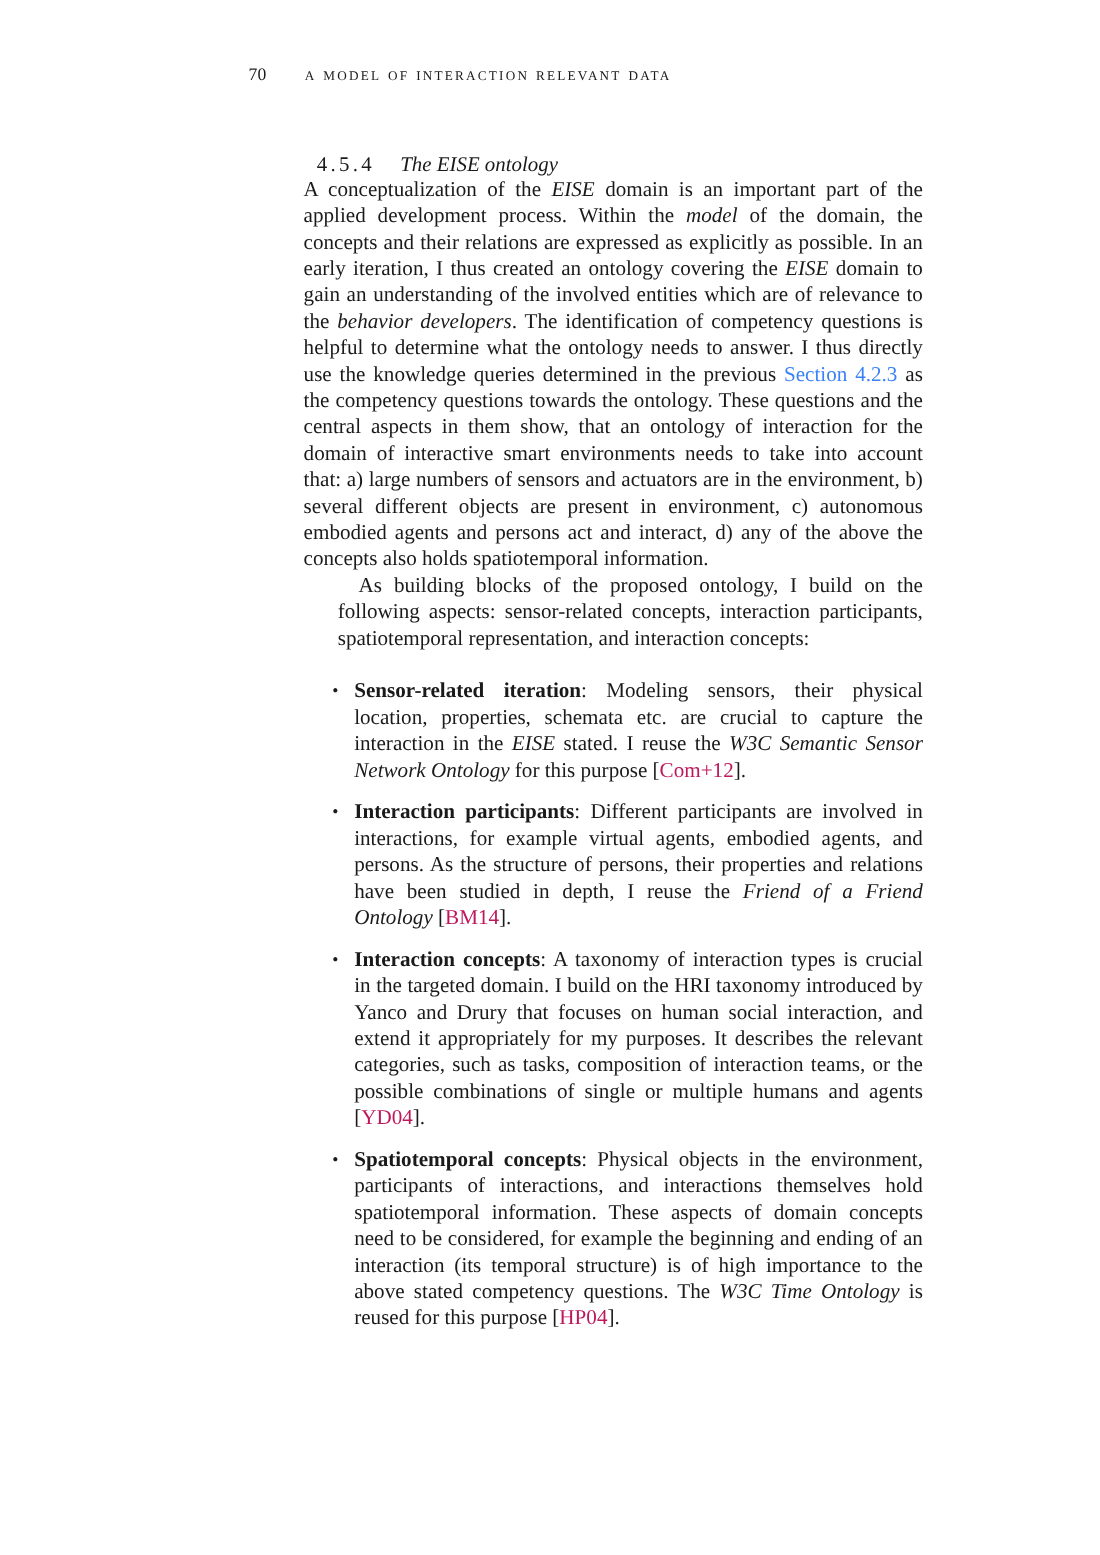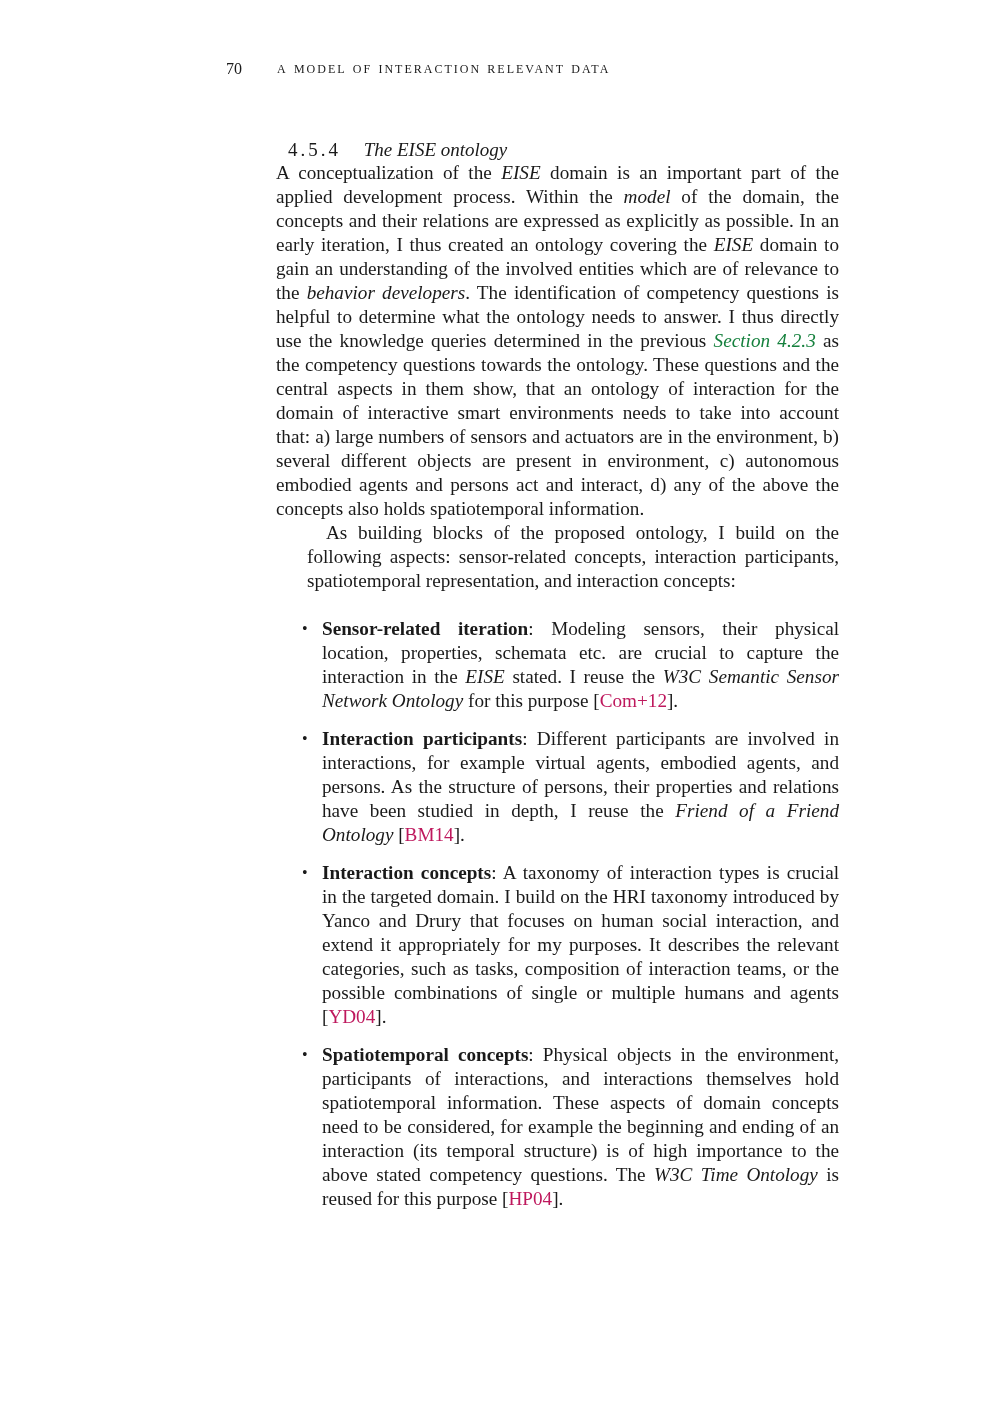--- a/index.html
+++ b/index.html
@@ -23,21 +23,21 @@
   .section-heading .num { letter-spacing: 3px; margin-right: 18px; }
   .section-heading .title { font-style: italic; }
   .content {
     position: absolute; top: 161px; left: 276px; width: 563px;
     font-size: 19.2px; line-height: 24px; text-align: justify;
     hyphens: auto;
   }
   .content p { margin: 0; }
   .content p.indent { text-indent: 19px; margin-left: 31px; }
   em { }
-  .link-blue { color: #15803d; font-style: italic; }
+  .link-blue { color: #3b82f6; }
   .link-green { color: #be185d; }
   ul.bullets { list-style: none; margin: 24px 0 0 0; padding: 0; }
   ul.bullets li { position: relative; padding-left: 46px; margin-bottom: 14px; }
   ul.bullets li .bullet {
     position: absolute; left: 26px; top: 0; font-size: 16px;
   }
   ul.bullets li .term { font-weight: bold; }
 </style>
 </head>
 <body>

